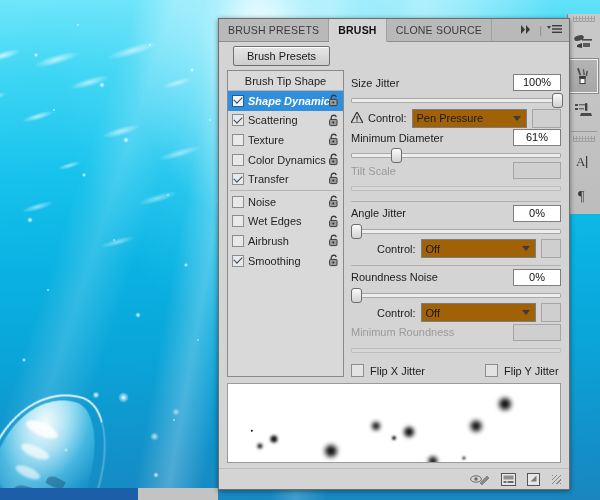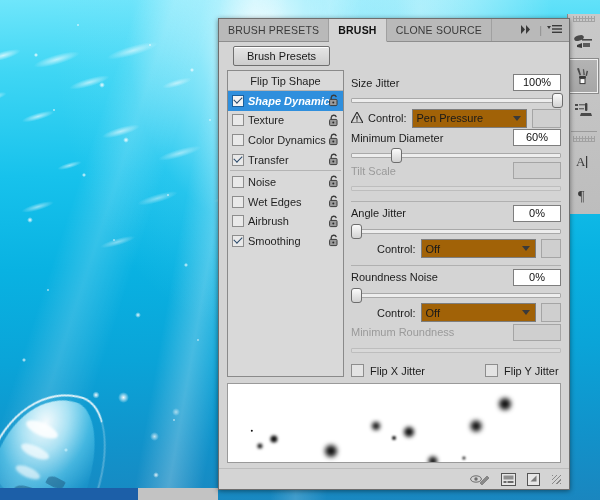--- a/index.html
+++ b/index.html
@@ -268,25 +268,34 @@
     </div>
   </div>
 
   <div id="presetrow">
     <button class="btn">Brush Presets</button>
   </div>
 
   <div id="body">
 
     <div id="list">
-      <div class="head">Flip Tip Shape</div>
+      <div class="head">Brush Tip Shape</div>
       <div id="list-rows">
           <div class="lrow sel">
             <span class="cbx on"></span>
             <span class="ltext">Shape Dynamics</span>
+            <span class="lock"><svg width="12" height="13" viewBox="0 0 12 13">
+                <path d="M3.2 5.4 V3.6 a2.6 2.6 0 0 1 5.1 -0.4" fill="none" stroke="#3c3c3c" stroke-width="1.3"></path>
+                <rect x="1.6" y="5.4" width="7.4" height="6.2" rx="1" fill="#9b9b9b" stroke="#3c3c3c" stroke-width="1"></rect>
+                <circle cx="5.3" cy="8.5" r="1" fill="#2b2b2b"></circle>
+              </svg></span>
+          </div>
+          <div class="lrow">
+            <span class="cbx on"></span>
+            <span class="ltext">Scattering</span>
             <span class="lock"><svg width="12" height="13" viewBox="0 0 12 13">
                 <path d="M3.2 5.4 V3.6 a2.6 2.6 0 0 1 5.1 -0.4" fill="none" stroke="#3c3c3c" stroke-width="1.3"></path>
                 <rect x="1.6" y="5.4" width="7.4" height="6.2" rx="1" fill="#9b9b9b" stroke="#3c3c3c" stroke-width="1"></rect>
                 <circle cx="5.3" cy="8.5" r="1" fill="#2b2b2b"></circle>
               </svg></span>
           </div>
           <div class="lrow">
             <span class="cbx"></span>
             <span class="ltext">Texture</span>
             <span class="lock"><svg width="12" height="13" viewBox="0 0 12 13">
@@ -375,21 +384,21 @@
         <span class="clabel">Control:</span>
         <span class="sel2">
           <span>Pen Pressure</span>
           <span class="arrow"></span>
         </span>
         <span class="trail"></span>
       </div>
 
       <div class="lblrow">
         <span class="lbl">Minimum Diameter</span>
-        <span class="val">60%</span>
+        <span class="val">61%</span>
       </div>
       <div class="slider">
         <div class="strack"></div>
           <div class="sknob" id="knob-mindia" style="left: calc(20% - 1.8px);"></div>
       </div>
 
       <div class="lblrow">
         <span class="lbl dim">Tilt Scale</span>
         <span class="val blank"></span>
       </div>

